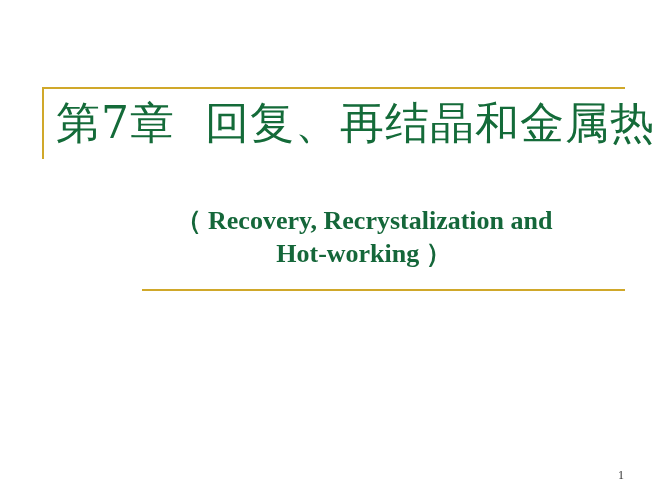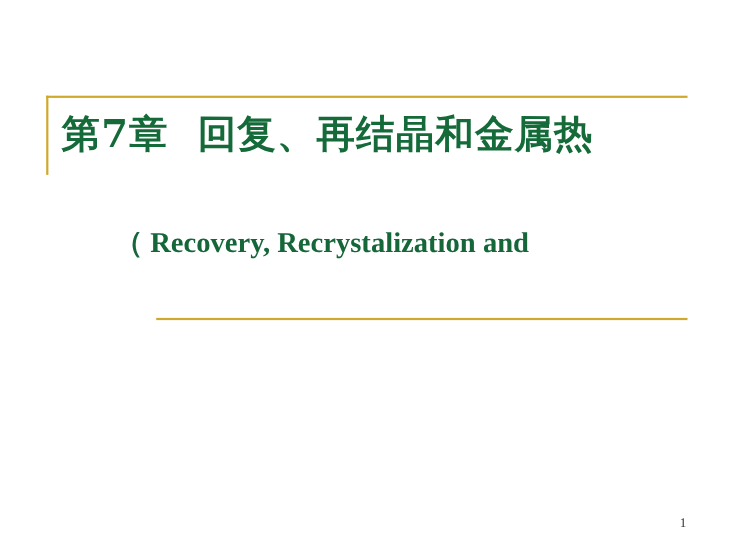--- a/index.html
+++ b/index.html
@@ -49,22 +49,22 @@
   
   #title-block {
     position: absolute;
     left: 56px;
     top: 99px;
     width: 580px;
   }
   .title-line {
     color: #146b39;
     font-family: "DejaVu Serif", "Liberation Serif", serif;
-    font-size: 35px;
-    font-weight: 700;
+    font-size: 44px;
+    font-weight: 400;
     line-height: 47px;
     letter-spacing: 1px;
     white-space: pre;
   }
   #title-line-2 {
     padding-left: 120px;
   }
 
   
   #subtitle-block {
@@ -73,20 +73,21 @@
     top: 204px;
     width: 520px;
   }
   .subtitle-line {
     color: #15673a;
     font-family: "Liberation Serif", serif;
     font-size: 26px;
     font-weight: bold;
     line-height: 33px;
     white-space: pre;
+    text-align: center;
   }
 
   
   #page-number {
     position: absolute;
     left: 618px;
     top: 468px;
     width: 24px;
     text-align: left;
     color: #333333;
@@ -103,17 +104,18 @@
   <div id="rule-top"></div>
   <div id="rule-left"></div>
   <div id="rule-bottom"></div>
 
   <div id="title-block">
     <div class="title-line" id="title-line-1">第7章  回复、再结晶和金属热</div>
   </div>
 
   <div id="subtitle-block">
     <div class="subtitle-line" id="subtitle-line-1">（ Recovery, Recrystalization and</div>
+    <div class="subtitle-line" id="subtitle-line-2">Hot-working ）</div>
   </div>
 
   <div id="page-number">1</div>
 
 </div>
 
 </body></html>

